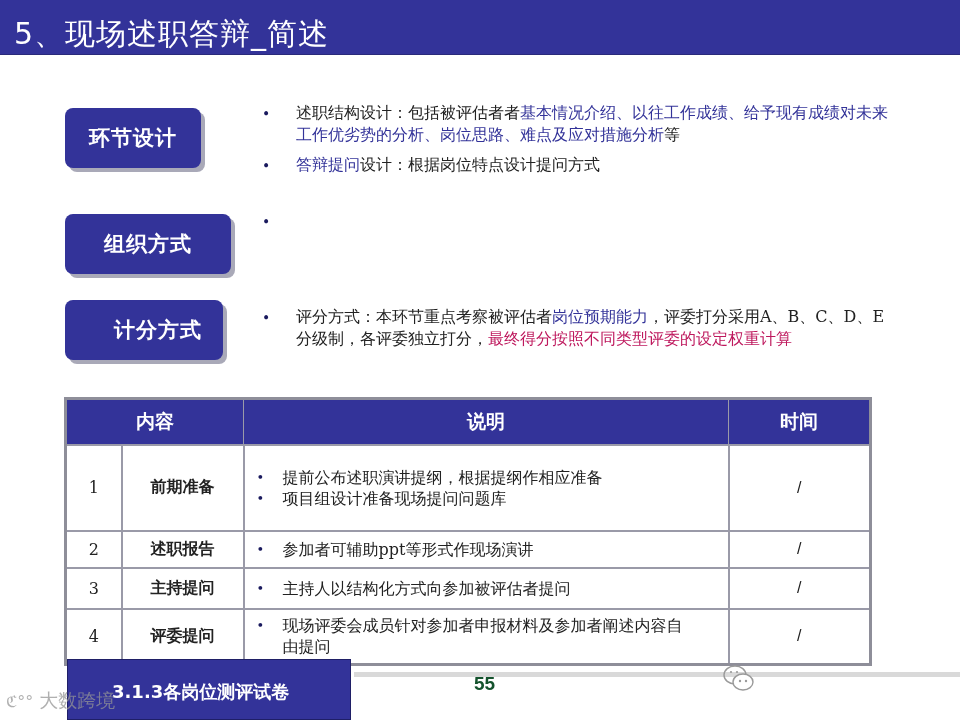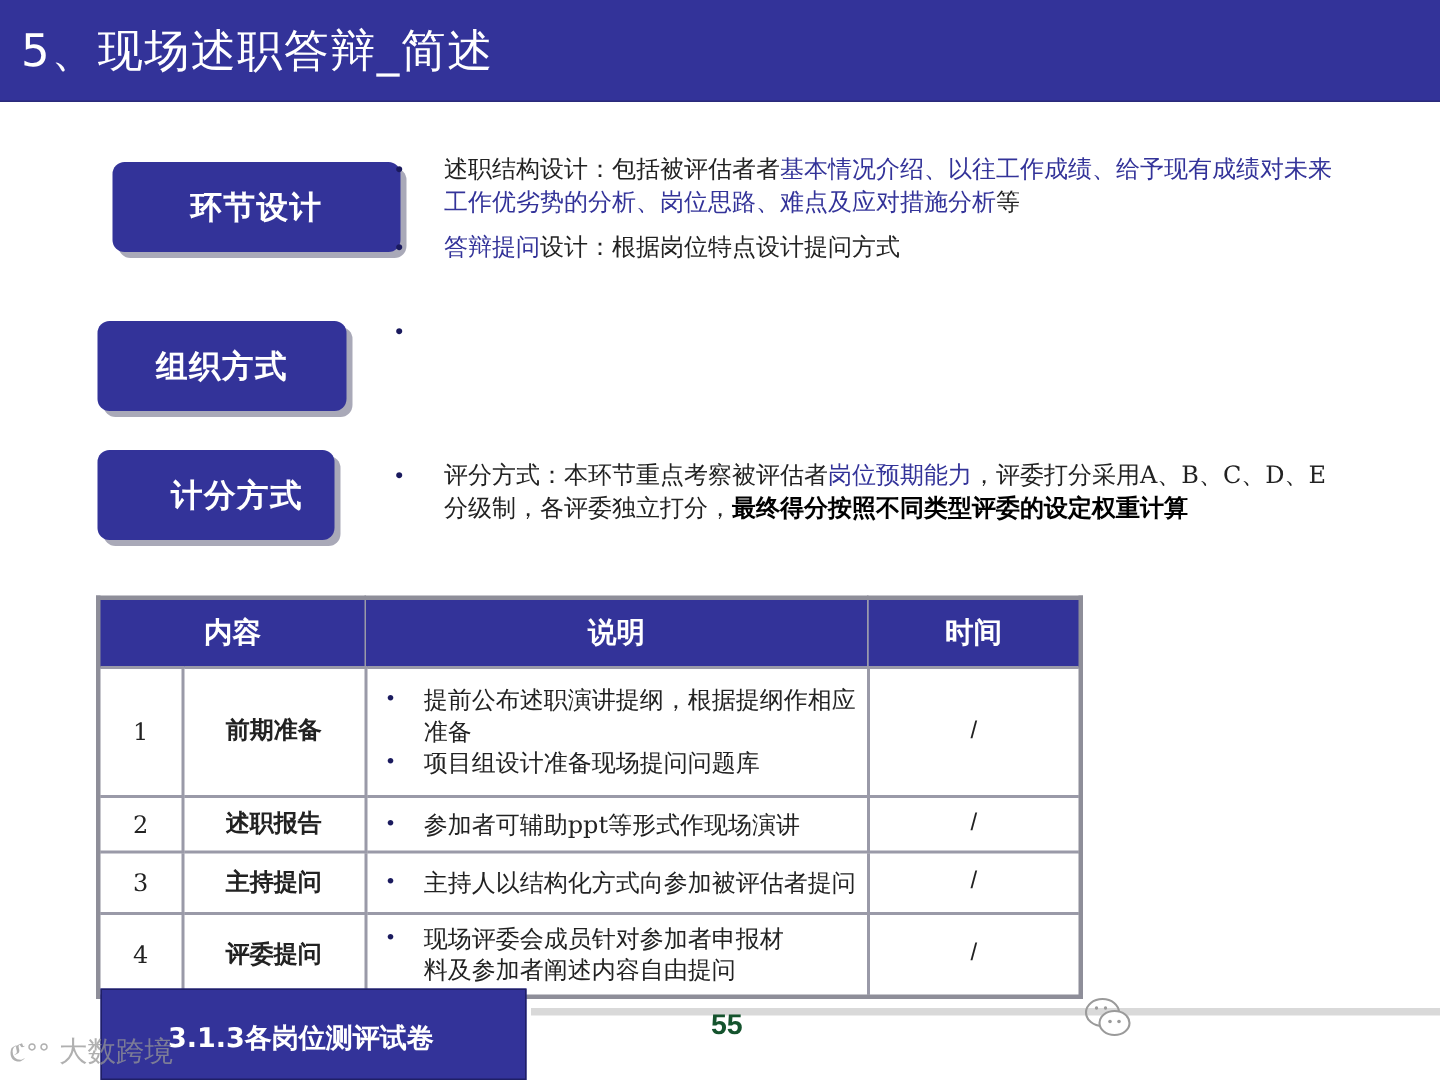--- a/index.html
+++ b/index.html
@@ -1,20 +1,20 @@
 <!DOCTYPE html>
 <html><head>
 <meta charset="utf-8">
 <style>
   * { margin:0; padding:0; box-sizing:border-box; }
   html, body { width:960px; height:720px; overflow:hidden; background:#ffffff; }
   body { position:relative; font-family:"DejaVu Serif","Liberation Serif",serif; color:#1a1a1a; }
 
   .title-bar {
-    position:absolute; left:0; top:0; width:960px; height:68px;
+    position:absolute; left:0; top:0; width:960px; height:55px;
     background:#333399; border-bottom:1px solid #2a2a7a;
   }
   .title-bar .title {
     position:absolute; left:14px; top:14px;
     font-family:"DejaVu Sans","Liberation Sans",sans-serif;
     font-size:30px; color:#ffffff; letter-spacing:1px;
   }
 
   .label-box {
     position:absolute; background:#333399; color:#ffffff;
@@ -23,24 +23,24 @@
     font-size:21px; display:flex; align-items:center; justify-content:center;
     letter-spacing:1px;
   }
 
   .bullets { position:absolute; font-size:16px; line-height:22px; color:#222; }
   .bullets .item { position:relative; padding-left:38px; margin-bottom:6px; }
   .bullets .item .dot {
     position:absolute; left:4px; top:1px; color:#1a1a5e; font-size:14px;
   }
   .hl { color:#333399; }
-  .hl-bold { color:#000000; font-weight:bold; }
+  .hl-bold { color:#be185d; font-weight:normal; }
 
   table.main {
-    position:absolute; left:64px; top:397px; width:658px;
+    position:absolute; left:64px; top:397px; width:808px;
     border-collapse:collapse; border:3px solid #8e8e99;
     font-family:"DejaVu Serif","Liberation Serif",serif;
   }
   table.main th {
     background:#333399; color:#ffffff; font-size:19px; font-weight:bold;
     height:46px; border:1px solid #9a9aa8;
   }
   table.main td { border:2px solid #9a9aa8; font-size:16px; color:#222; }
   td.num { text-align:center; font-size:19px; width:56px; }
   td.name { text-align:center; font-weight:bold; font-size:19px; width:122px;border-radius:17px; }
@@ -73,21 +73,21 @@
     font-size:22px; color:#7a7a7a; display:flex; align-items:center; gap:6px;
   }
 </style>
 </head>
 <body>
 
 <div class="title-bar">
   <div class="title">5、现场述职答辩_简述</div>
 </div>
 
-<div class="label-box" style="left:75px;top:108px;width:192px;height:60px;">环节设计</div>
+<div class="label-box" style="left:65px;top:108px;width:136px;height:60px;">环节设计</div>
 <div class="label-box" style="left:65px;top:214px;width:166px;height:60px;">组织方式</div>
 <div class="label-box" style="left:65px;top:300px;width:158px;height:60px;padding-left:28px;">计分方式</div>
 
 <div class="bullets" style="left:258px;top:102px;width:640px;">
   <div class="item" style="margin-bottom:8px;">
     <span class="dot">•</span>
     <span>述职结构设计：包括被评估者者</span><span class="hl">基本情况介绍、以往工作成绩、给予现有成绩对未来工作优劣势的分析、岗位思路、难点及应对措施分析</span><span>等</span>
   </div>
   <div class="item">
     <span class="dot">•</span>

